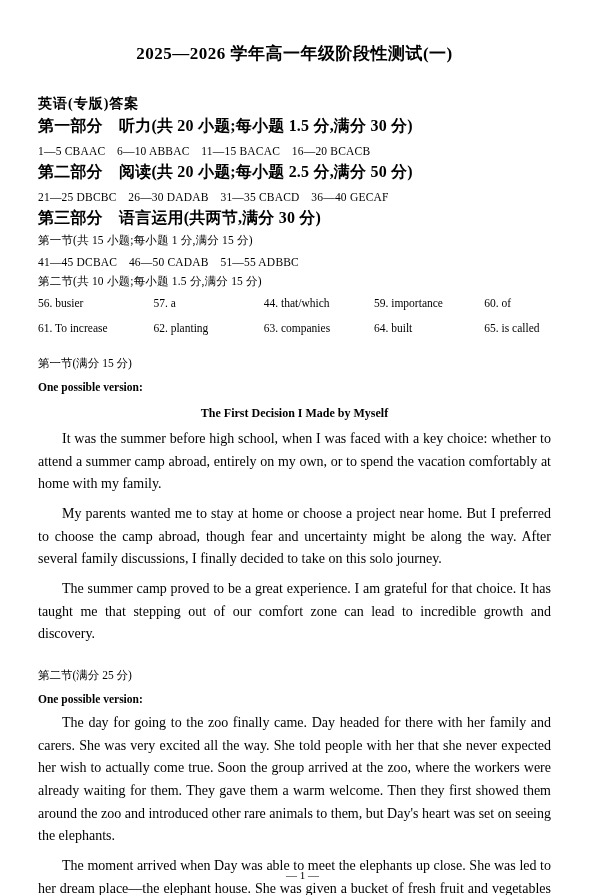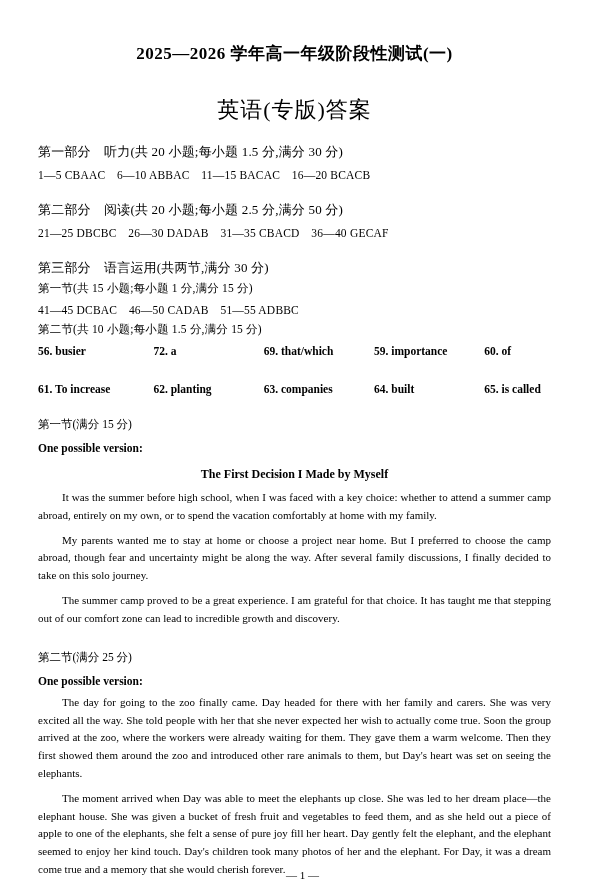--- a/index.html
+++ b/index.html
@@ -23,71 +23,70 @@
     position: relative;
   }
   .title-main {
     text-align: center;
     font-size: 17px;
     font-weight: bold;
     letter-spacing: 0.5px;
     margin: 14px 0 0 0;
   }
   .title-sub {
-    text-align: center;
-    font-size: 22px;
-    font-weight: normal;
+    text-align: left;
+    font-size: 14px;
+    font-weight: bold;
     letter-spacing: 1px;
     margin: 30px 0 0 0;
   }
   .section-head {
-    font-size: 13px;
-    font-weight: normal;
-    margin-top: 18px;
+    font-size: 16px;
+    font-weight: bold;
+    margin-top: 3px;
     letter-spacing: 0.2px;
   }
   .ans-line {
     font-size: 11.5px;
     margin-top: 7px;
     letter-spacing: 0.2px;
   }
   .sub-head {
     font-size: 11.5px;
     margin-top: 4px;
     letter-spacing: 0.2px;
   }
   .fill-grid {
     margin-top: 8px;
     width: 100%;
     display: grid;
     grid-template-columns: 22.5% 21.5% 21.5% 21.5% 13%;
     font-size: 11.5px;
-    row-gap: 26px;
-    font-weight: bold;
+    row-gap: 13px;
   }
   .fill-cell {
     white-space: nowrap;
   }
   .bold-line {
     font-size: 11.5px;
     font-weight: bold;
     margin-top: 10px;
   }
   .norm-line {
     font-size: 11.5px;
     margin-top: 22px;
   }
   .essay-title {
     text-align: center;
     font-size: 12px;
     font-weight: bold;
     margin-top: 13px;
   }
   p.body-par {
-    font-size: 11px;
+    font-size: 14px;
     line-height: 1.62;
     margin: 7px 0 0 0;
     text-align: justify;
     text-justify: inter-word;
     text-indent: 24px;
   }
   .footer {
     position: absolute;
     bottom: 14px;
     left: 0;
@@ -114,25 +113,25 @@
   <div class="sub-head">第一节(共 15 小题;每小题 1 分,满分 15 分)</div>
   <div class="ans-line">41—45 DCBAC　46—50 CADAB　51—55 ADBBC</div>
   <div class="sub-head">第二节(共 10 小题;每小题 1.5 分,满分 15 分)</div>
 
   <div class="fill-grid">
     <div class="fill-cell">
       <span>56.</span>
       <span>busier</span>
     </div>
     <div class="fill-cell">
-      <span>72.</span>
+      <span>57.</span>
       <span>a</span>
     </div>
     <div class="fill-cell">
-      <span>69.</span>
+      <span>44.</span>
       <span>that/which</span>
     </div>
     <div class="fill-cell">
       <span>59.</span>
       <span>importance</span>
     </div>
     <div class="fill-cell">
       <span>60.</span>
       <span>of</span>
     </div>

